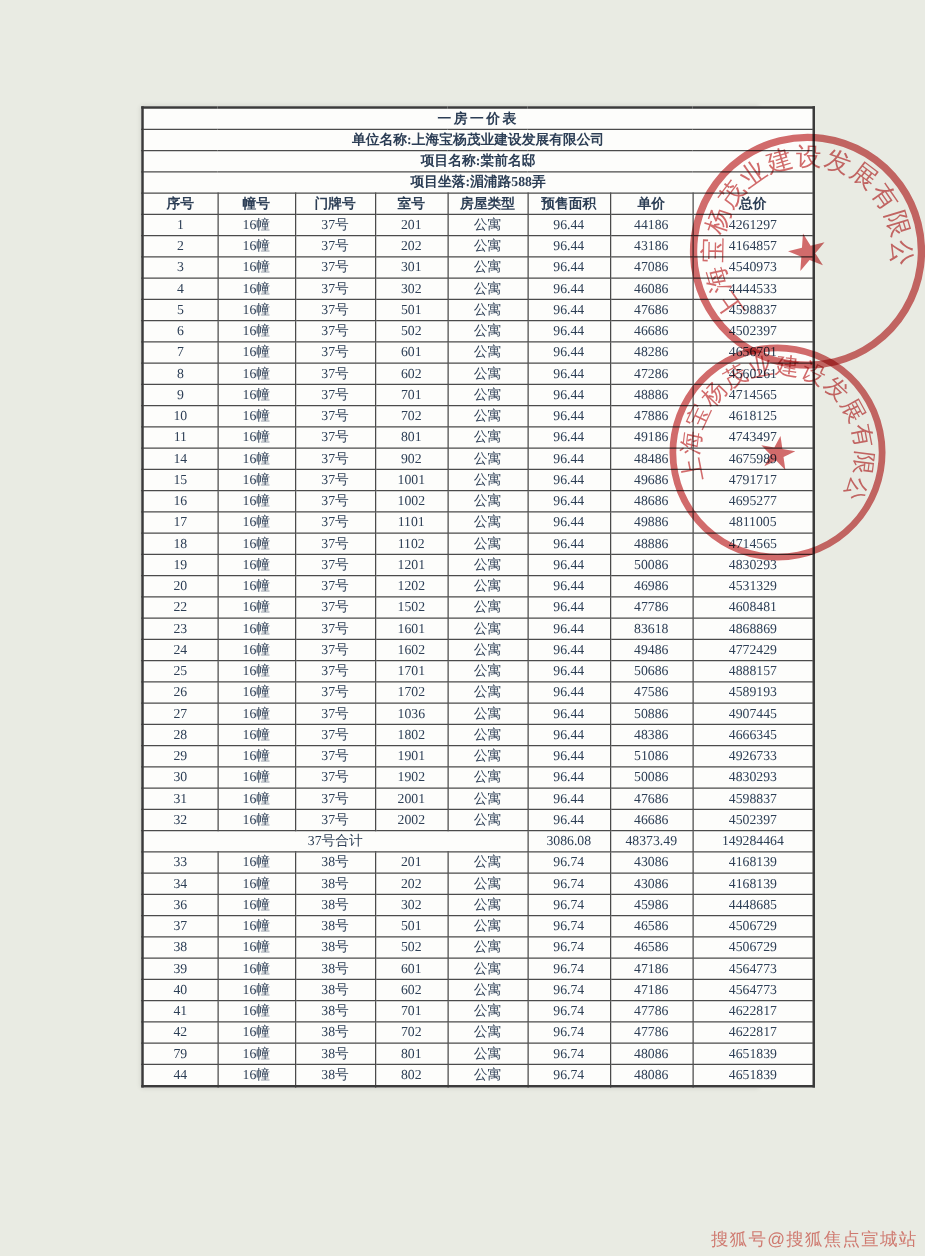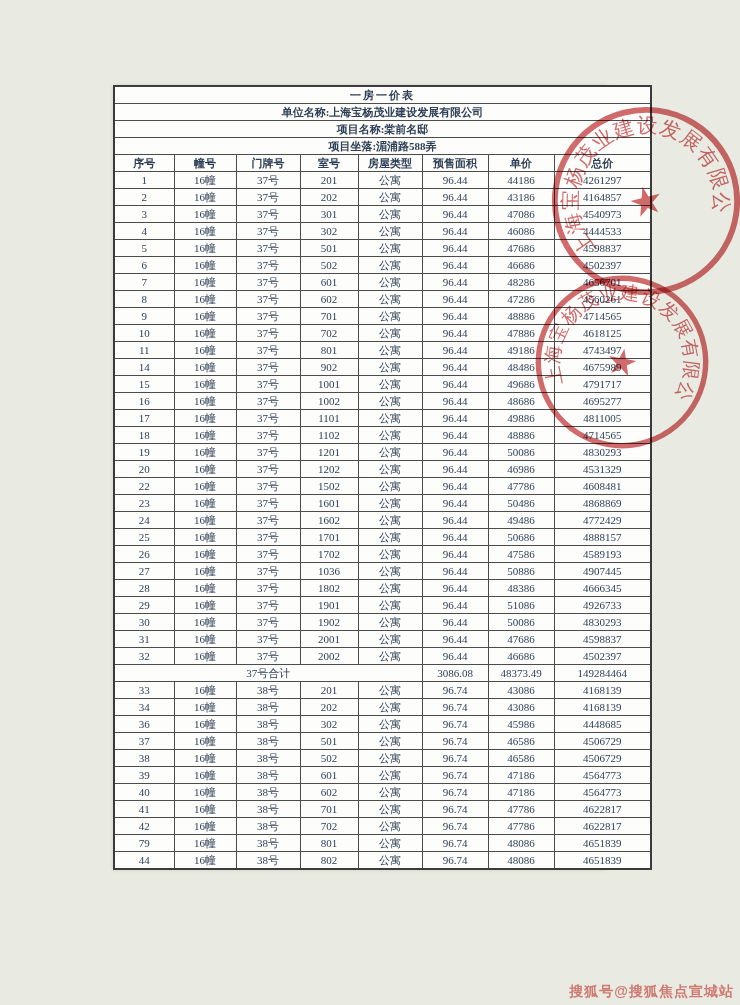--- a/index.html
+++ b/index.html
@@ -62,21 +62,21 @@
     mix-blend-mode: multiply;
     pointer-events: none;
   }
   .stamp svg { width: 100%; height: 100%; }
   #stamp-1 { left: 548px; top: 103px; width: 196px; height: 196px; transform: rotate(-14deg); }
   #stamp-2 { left: 532px; top: 272px; width: 180px; height: 180px; transform: rotate(10deg); }
   .watermark {
     position: absolute;
     right: 6px; bottom: 4px;
     font-size: 14px;
-    font-weight: bold;
+    font-weight: normal;
     color: #cf7a70;
     font-family: "Liberation Sans", sans-serif;
     letter-spacing: 1px;
     text-align: right;
   }
 </style>
 </head>
 <body>
 
 <div class="doc" data-name="price-document">
@@ -306,21 +306,21 @@
           <td data-name="cell-unit-price">47786</td>
           <td data-name="cell-total-price">4608481</td>
         </tr>
         <tr data-name="table-row">
           <td data-name="cell-seq">23</td>
           <td data-name="cell-building">16幢</td>
           <td data-name="cell-door">37号</td>
           <td data-name="cell-room">1601</td>
           <td data-name="cell-type">公寓</td>
           <td data-name="cell-area">96.44</td>
-          <td data-name="cell-unit-price">50486</td>
+          <td data-name="cell-unit-price">83618</td>
           <td data-name="cell-total-price">4868869</td>
         </tr>
         <tr data-name="table-row">
           <td data-name="cell-seq">24</td>
           <td data-name="cell-building">16幢</td>
           <td data-name="cell-door">37号</td>
           <td data-name="cell-room">1602</td>
           <td data-name="cell-type">公寓</td>
           <td data-name="cell-area">96.44</td>
           <td data-name="cell-unit-price">49486</td>

